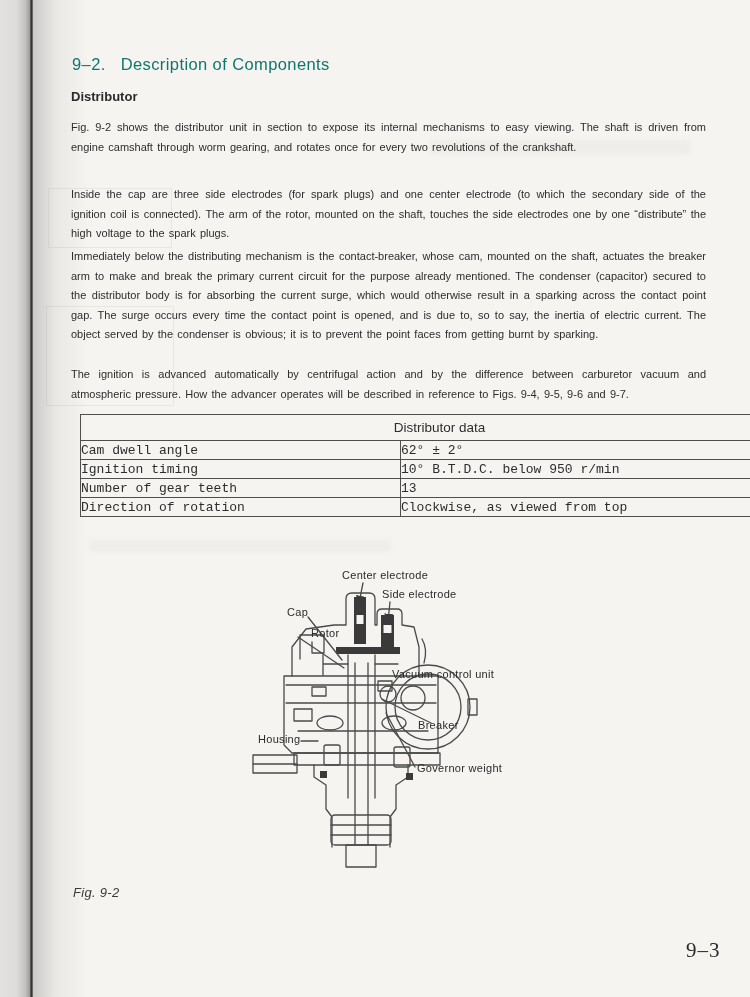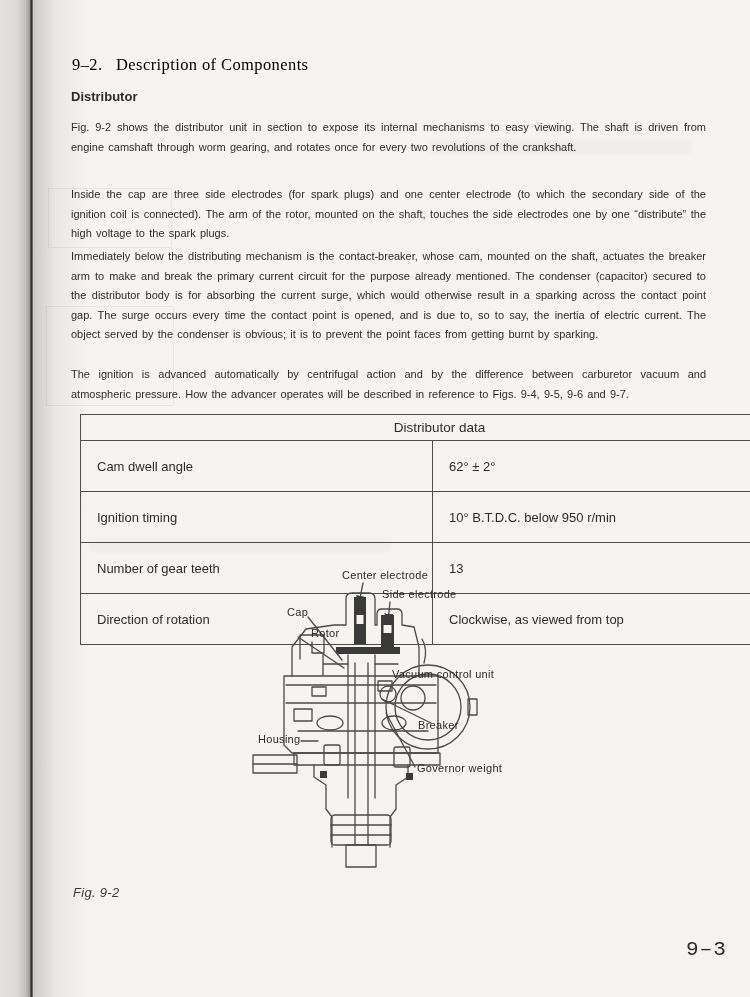--- a/index.html
+++ b/index.html
@@ -20,60 +20,60 @@
   }
   .page-shadow{
     position:absolute;left:33px;top:0;width:55px;height:997px;
     background:linear-gradient(90deg,rgba(90,90,88,.28),rgba(120,120,118,.10) 40%,rgba(0,0,0,0));
   }
   .ghost{position:absolute;border:1px solid rgba(110,110,108,.10);}
   .ghost-fill{position:absolute;background:rgba(120,120,118,.05);filter:blur(2px);}
 
   .heading{
     position:absolute;left:72px;top:55px;
-    font-family:Liberation Serif, serif;font-size:16.5px;color:#000000;
+    font-family:Liberation Sans, sans-serif;font-size:16.5px;color:#0f766e;
     white-space:pre;letter-spacing:.4px;
   }
   .subheading{
     position:absolute;left:71px;top:89px;
     font-size:13px;font-weight:bold;color:#2b2b2b;text-align:center;
   }
   .para{
     position:absolute;left:71px;width:635px;
     font-size:11px;line-height:19.5px;text-align:justify;
     word-spacing:1.2px;color:#2d2d2d;
   }
   #p1{top:107px;} #p2{top:174px;} #p3{top:236px;} #p4{top:354px;}
 
   table.spec{
     position:absolute;left:80px;top:414px;width:719px;
     border-collapse:collapse;font-size:13px;color:#2d2d2d;
     background:transparent;
   }
   table.spec th, table.spec td{border:1px solid #4e4e4c;font-weight:normal;}
   table.spec th{height:23px;text-align:center;font-size:13.5px;}
-  table.spec td{height:18px;padding:16px;}
+  table.spec td{height:18px;padding:0;font-family:Liberation Mono, monospace;}
   td.lbl{width:319px;padding-left:80px;}
   td.val{padding-left:75px;}
 
   .figure{
     position:absolute;left:228px;top:563px;width:310px;height:318px;
   }
   .figure svg{position:absolute;left:0;top:0;}
   .fig-label{
     position:absolute;font-size:11px;color:#2b2b2b;white-space:nowrap;
     letter-spacing:.3px;
   }
   .fig-caption{
     position:absolute;left:73px;top:885px;
     font-size:13px;font-style:italic;color:#3a3a3a;letter-spacing:.3px;
   }
   .page-number{
     position:absolute;left:686px;top:938px;
-    font-family:Liberation Mono, monospace;font-size:21px;color:#2b2b2b;
+    font-family:Liberation Serif, serif;font-size:21px;color:#2b2b2b;
     letter-spacing:1px;
   }
 </style>
 </head>
 <body>
 
 <div class="scan-margin"></div>
 <div class="page-edge"></div>
 <div class="page-shadow"></div>
 

